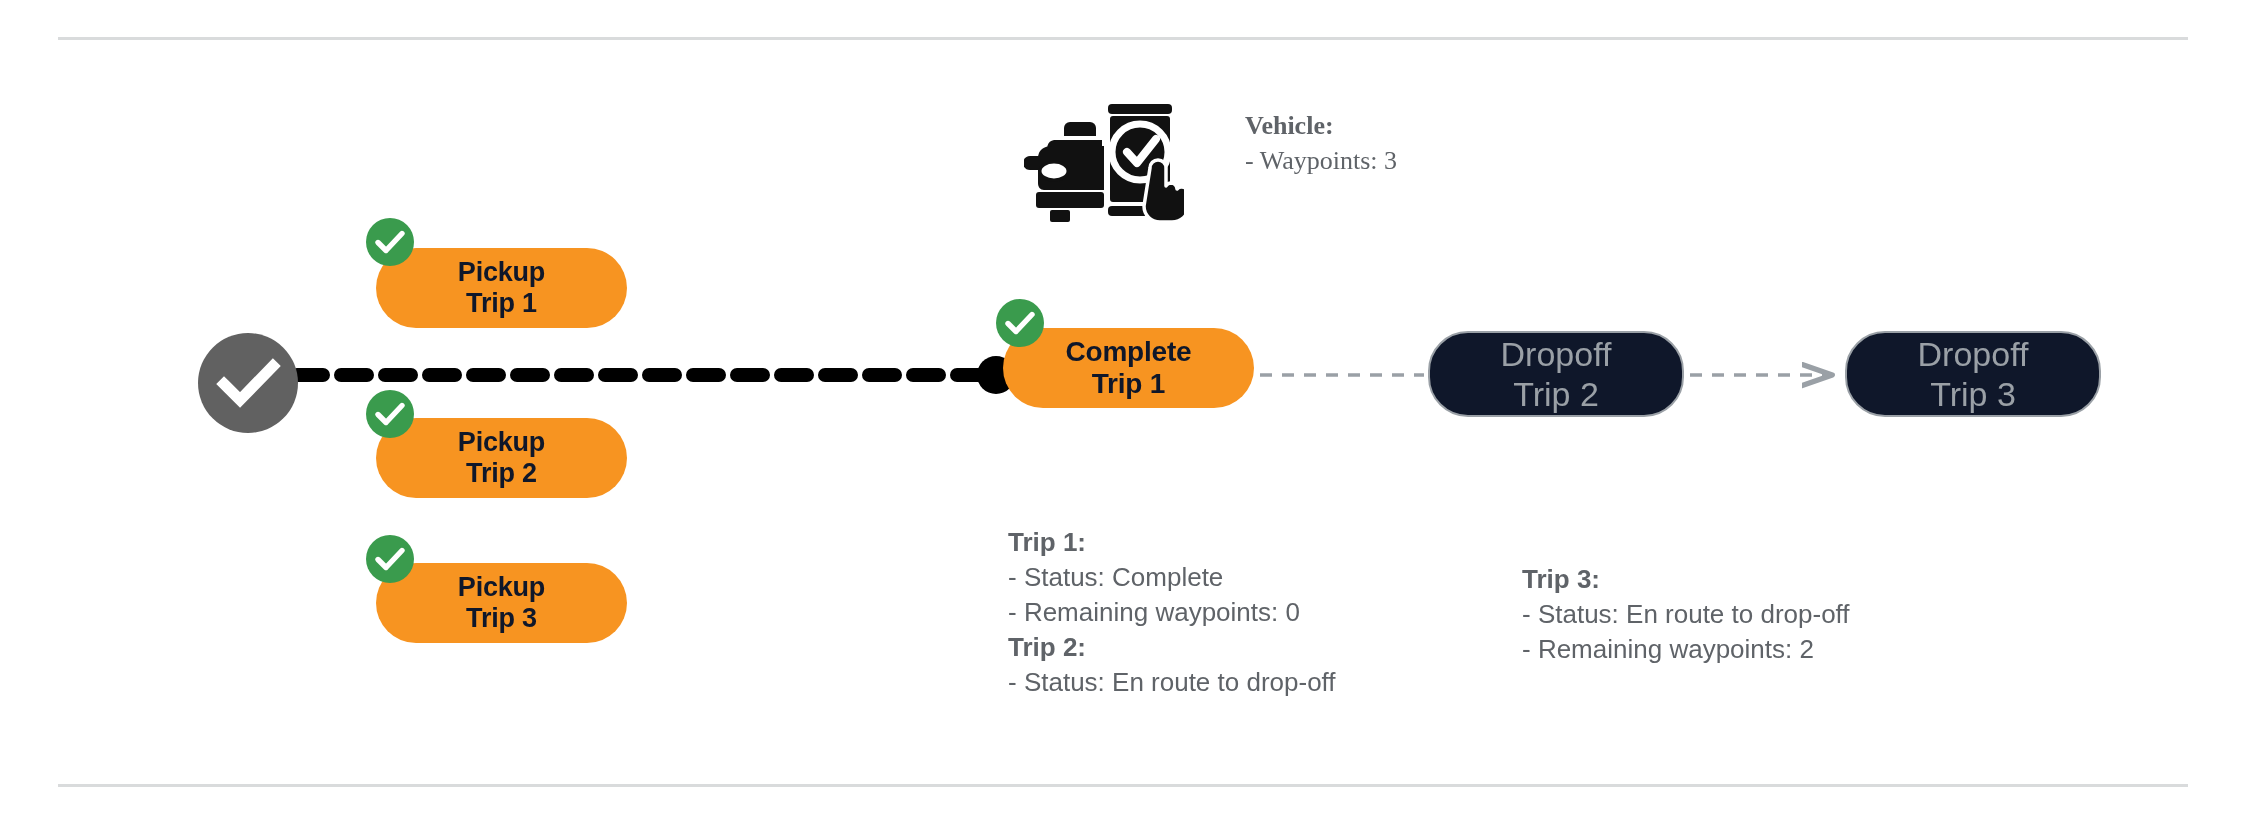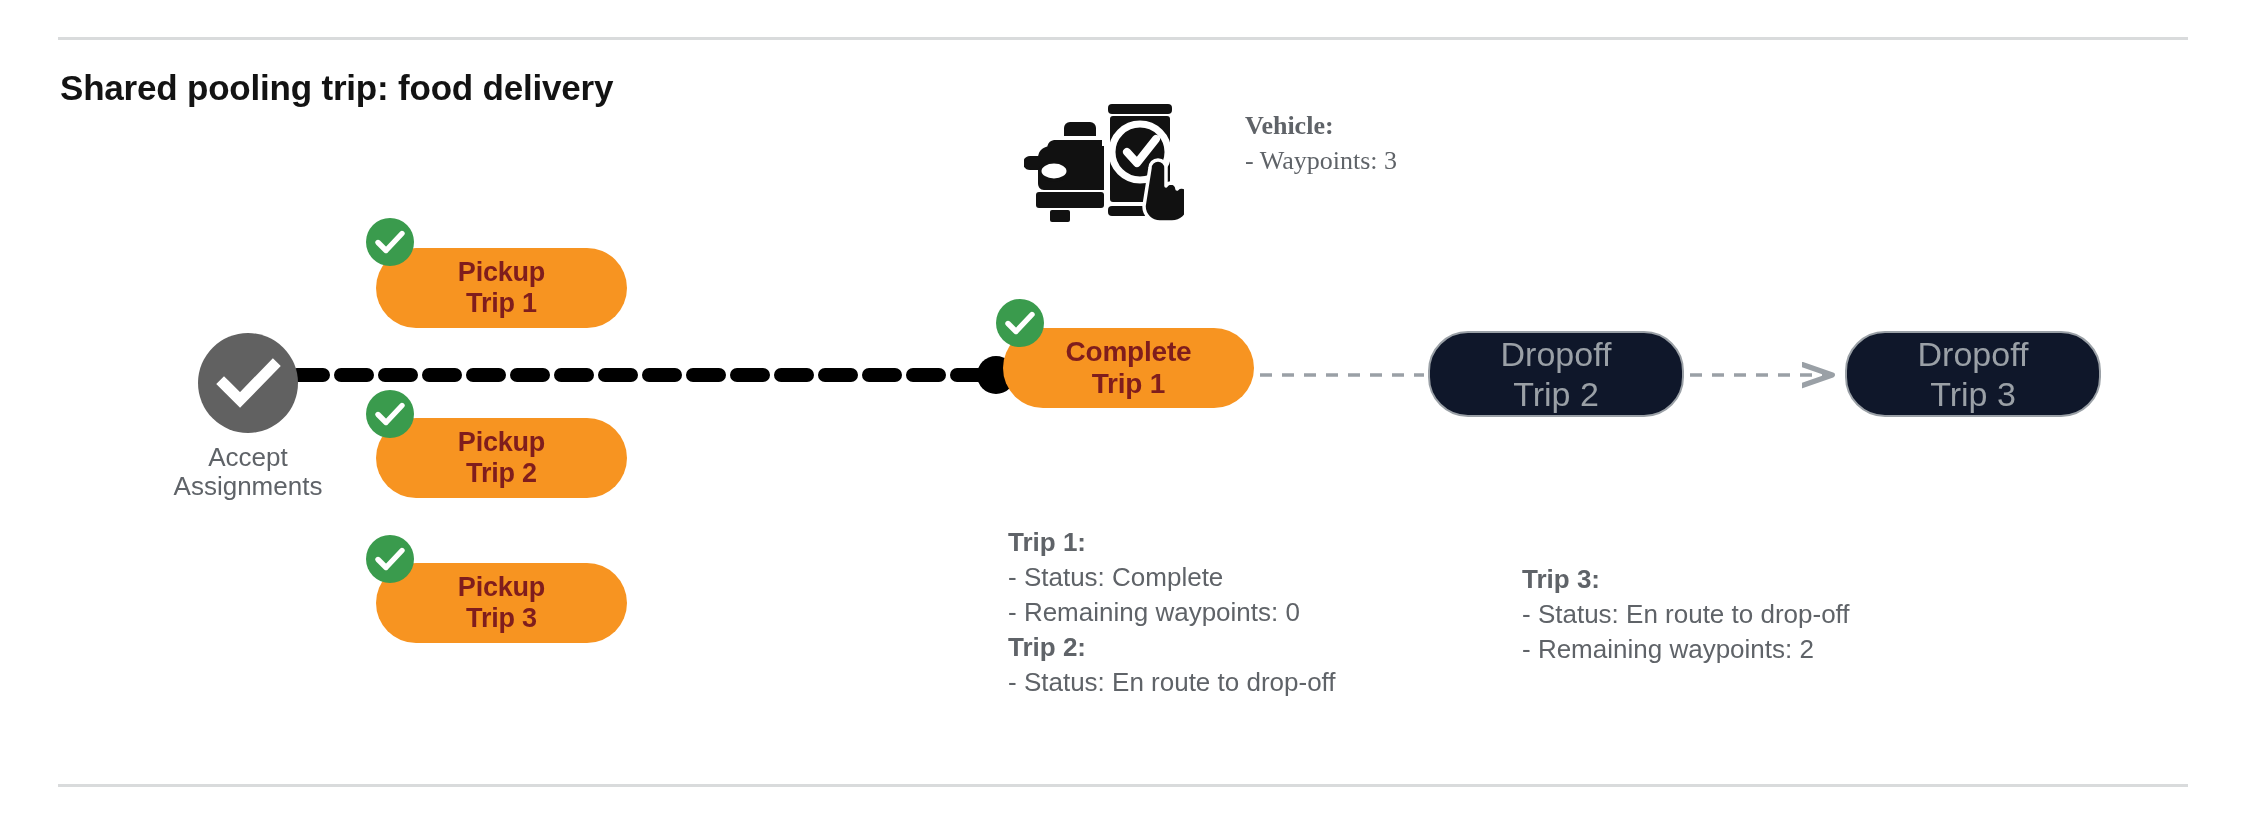--- a/index.html
+++ b/index.html
@@ -74,21 +74,21 @@
     line-height: 1.12;
     color: #5f6368;
     white-space: pre-line;
   }
 
   
   .pill {
     position: absolute;
     border-radius: 999px;
     background: #f79421;
-    color: #7f1d1d;
+    color: #0f172a;
     font-size: 27px;
     font-weight: bold;
     line-height: 1.15;
     display: flex;
     align-items: center;
     justify-content: center;
     text-align: center;
     white-space: pre-line;
     letter-spacing: -0.2px;
   }
@@ -157,21 +157,20 @@
   #info-trip-3  { left: 1522px; top: 562px; }
 </style>
 </head>
 <body>
 
 <div id="canvas">
 
   <div class="divider" id="divider-top"></div>
   <div class="divider" id="divider-bottom"></div>
 
-  <div id="page-title">Shared pooling trip: food delivery</div>
 
   <svg id="wires" viewBox="0 0 2245 825">
 
     <line x1="253" y1="375" x2="1000" y2="375" stroke="#000000" stroke-width="14" stroke-linecap="round" stroke-dasharray="26 18"></line>
     <circle cx="996" cy="375" r="19" fill="#000000"></circle>
 
     <line x1="1260" y1="375" x2="1424" y2="375" stroke="#9aa0a6" stroke-width="3.5" stroke-dasharray="12 10"></line>
 
     <defs>
       <marker id="arrow-gray" markerWidth="10" markerHeight="10" refX="8.5" refY="3.6" orient="auto" markerUnits="strokeWidth">
@@ -180,22 +179,20 @@
     </defs>
     <line x1="1690" y1="375" x2="1832" y2="375" stroke="#9aa0a6" stroke-width="3.5" stroke-dasharray="12 10" marker-end="url(#arrow-gray)"></line>
   </svg>
 
   <div id="accept-node">
     <div id="accept-circle">
       <svg width="100" height="100" viewBox="0 0 100 100">
         <path d="M26 51 L42 67 L75 33" fill="none" stroke="#ffffff" stroke-width="11" stroke-linecap="square" stroke-linejoin="miter"></path>
       </svg>
     </div>
-    <div id="accept-label">Accept
-Assignments</div>
   </div>
 
   <div class="pill" id="pill-pickup-1">Pickup
 Trip 1</div>
   <div class="check-badge" id="badge-pickup-1">
     <svg width="48" height="48" viewBox="0 0 48 48">
       <path d="M12 24.5 L20 32.5 L36 15.5" fill="none" stroke="#ffffff" stroke-width="5.4" stroke-linecap="round" stroke-linejoin="round"></path>
     </svg>
   </div>
 

